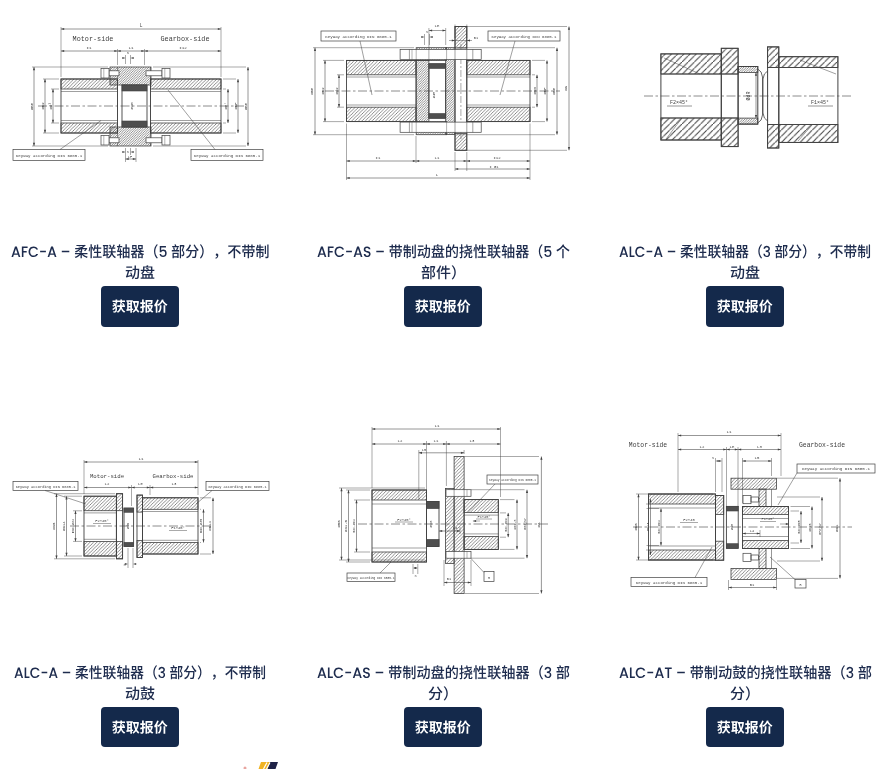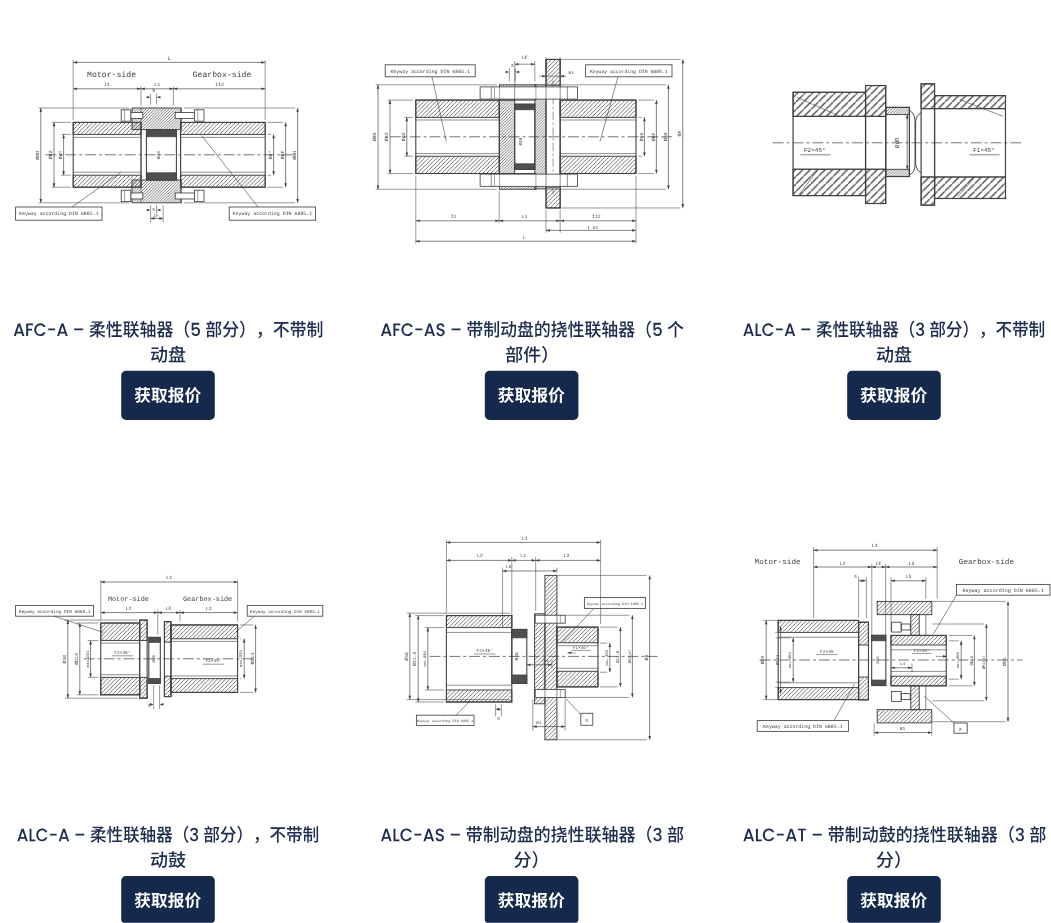--- a/index.html
+++ b/index.html
@@ -1,15 +1,15 @@
 <!DOCTYPE html>
 <html><head><meta charset="utf-8"><style>
 html,body{margin:0;padding:0;background:#ffffff;width:876px;height:769px;overflow:hidden;
 font-family:"Liberation Sans",sans-serif;}
-#wrap{position:relative;width:876px;height:690px;margin-top:23px;}
+#wrap{position:relative;width:876px;height:690px;}
 </style></head><body>
 <div id="wrap">
 <svg style="position:absolute;left:0;top:0" width="876" height="769" viewBox="0 0 876 769">
       <defs>
         <pattern id="hc" patternUnits="userSpaceOnUse" width="3.4" height="3.4">
           <path d="M-0.9 4.3 L4.3 -0.9" stroke="#4d4d4d" stroke-width="0.65" fill="none"></path>
         </pattern>
         <pattern id="hf" patternUnits="userSpaceOnUse" width="2.4" height="2.4">
           <path d="M-0.6 3 L3 -0.6" stroke="#454545" stroke-width="0.6" fill="none"></path>
         </pattern>

